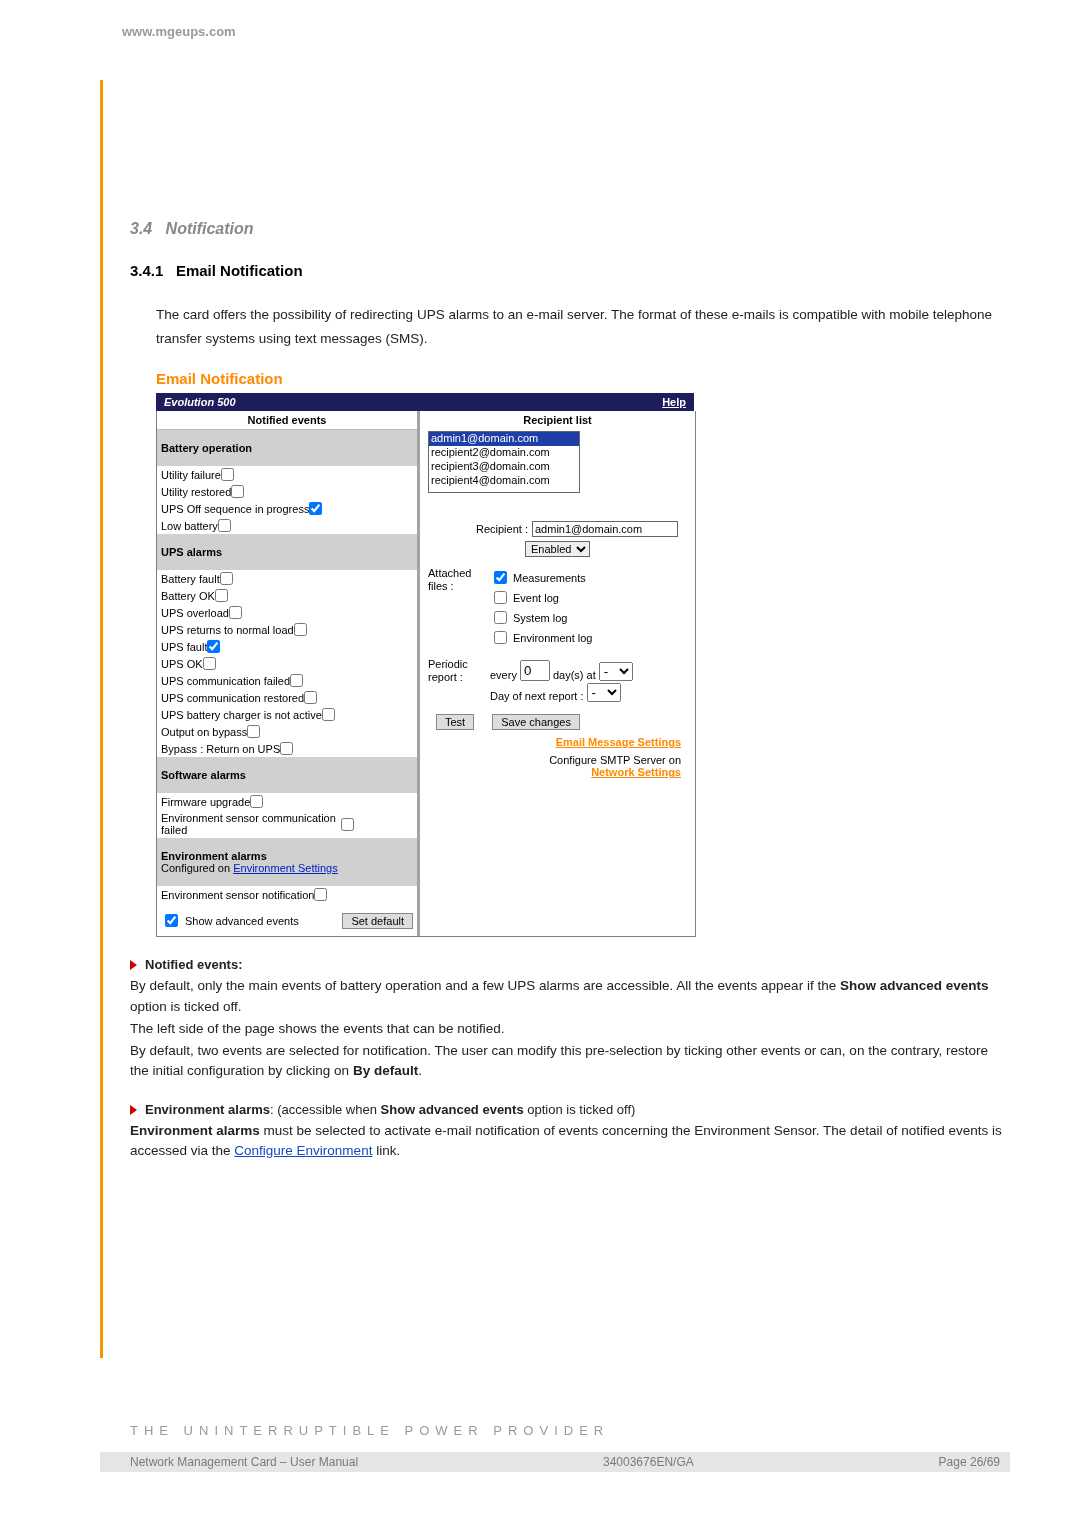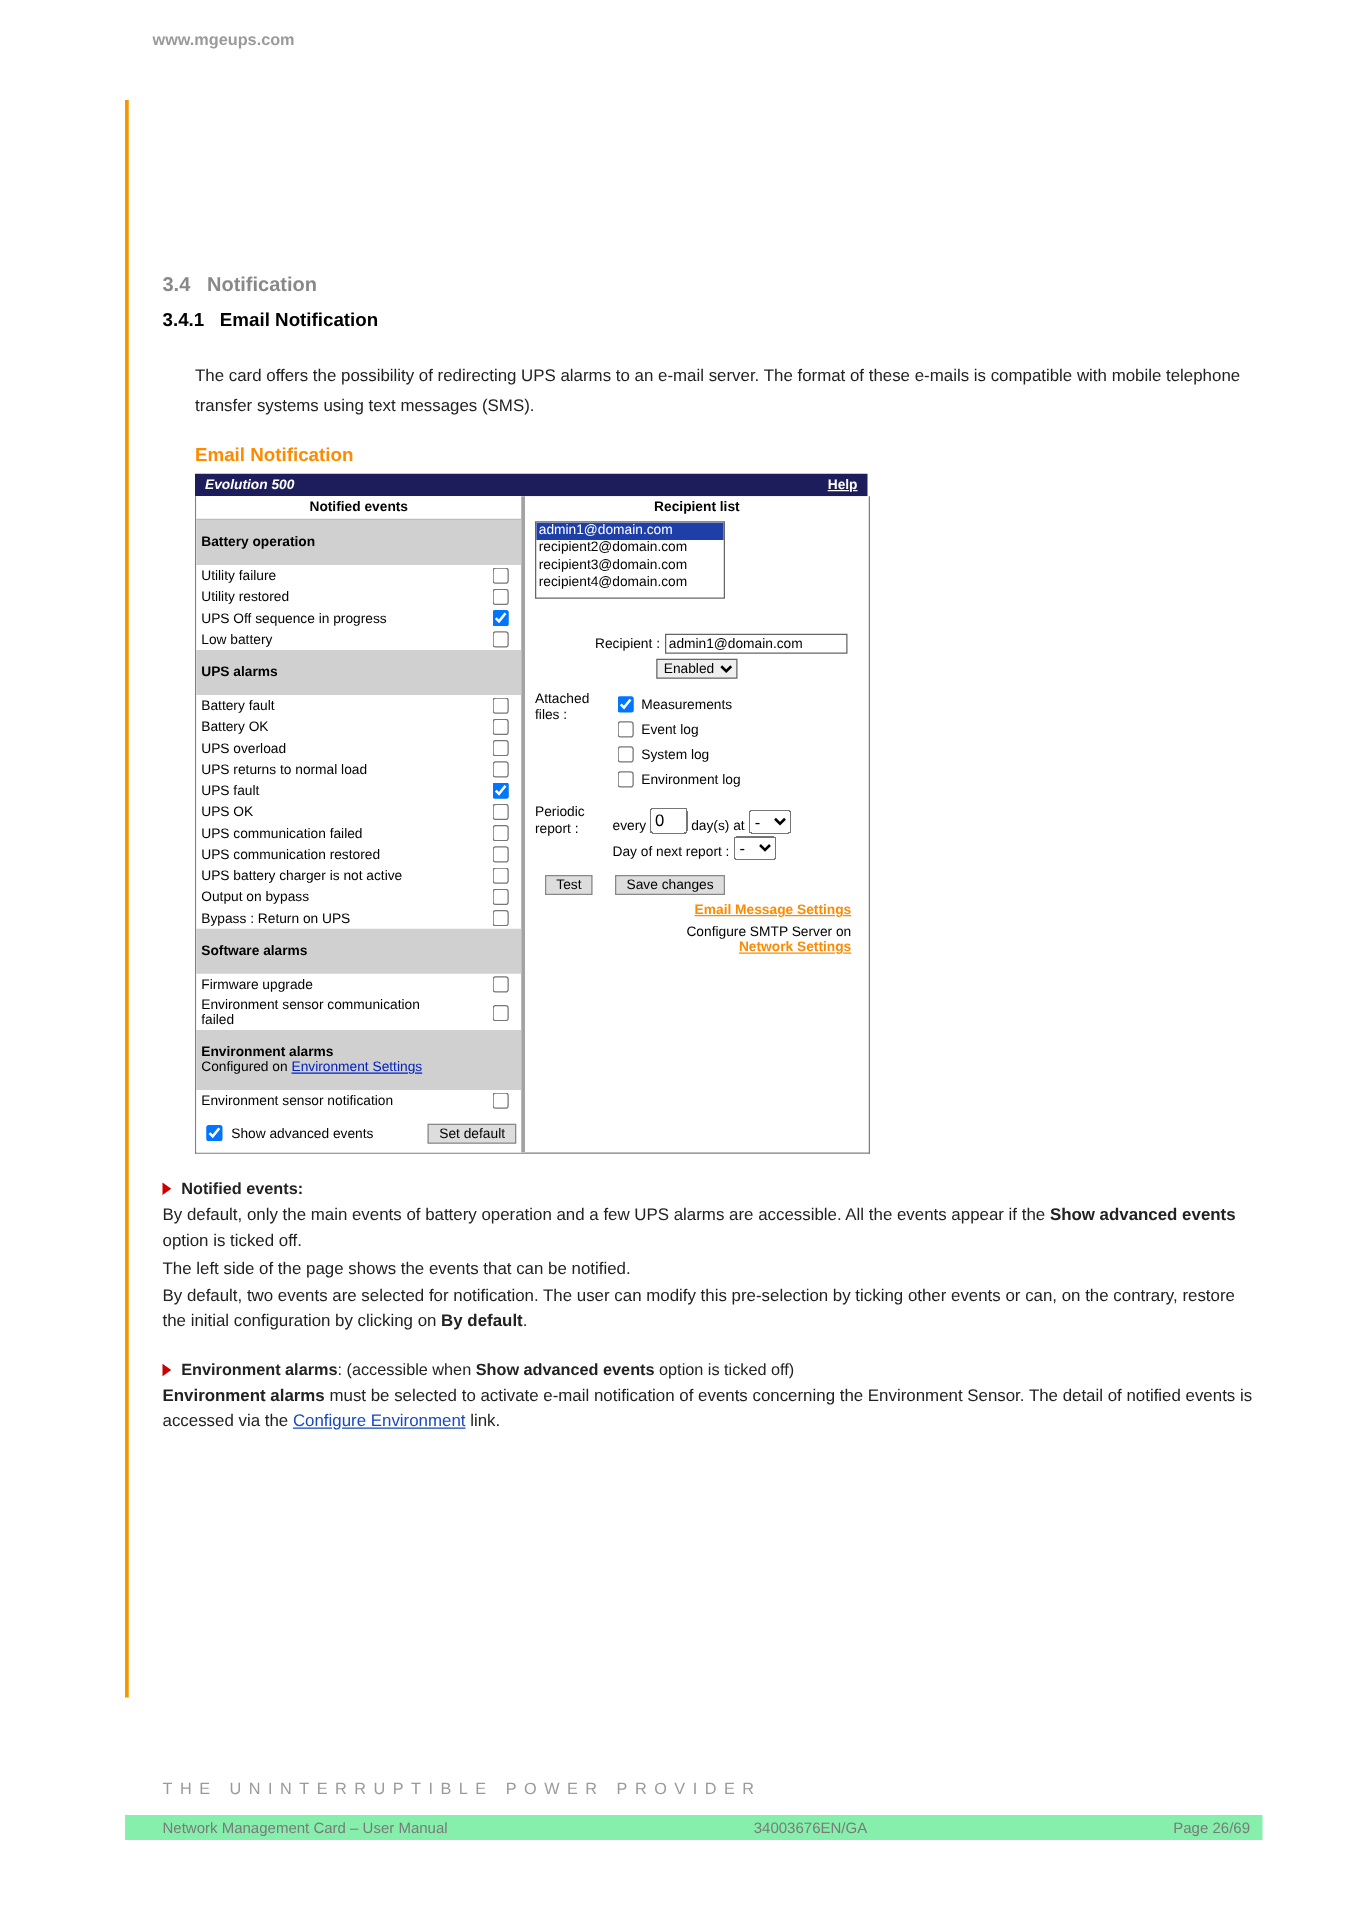--- a/index.html
+++ b/index.html
@@ -65,21 +65,22 @@
   .content {
     position: absolute;
     top: 220px;
     left: 130px;
     right: 70px;
   }
   .h3 {
     color: #888;
     font-weight: bold;
     font-size: 16px;
-    margin: 0 0 10px 0;
+    margin: 0 0 24px 0;
+    font-style: italic;
   }
   .h4 {
     color: #000;
     font-weight: bold;
     font-size: 15px;
     margin: 0 0 24px 0;
   }
   .intro {
     margin: 0 0 20px 26px;
     line-height: 1.75;
@@ -137,21 +138,20 @@
     padding: 3px 0;
     border-bottom: 1px solid #bcbcbc;
   }
   .cat {
     background: #d0d0d0;
     font-weight: bold;
     padding: 12px 4px;
   }
   .row {
     display: flex;
-    justify-content: space-between;
     align-items: center;
     padding: 2px 6px 2px 4px;
   }
   .row input[type=checkbox] { margin: 0 4px 0 0; }
   .env-link { color: #0020c0; text-decoration: underline; }
   .bottom-row {
     display: flex;
     justify-content: space-between;
     align-items: center;
     padding: 8px 4px 6px 4px;
@@ -217,21 +217,21 @@
     color: #9a9a9a;
     letter-spacing: 6px;
     font-size: 13px;
   }
   .footer-bar {
     position: absolute;
     left: 100px;
     right: 70px;
     bottom: 56px;
     height: 20px;
-    background: #86efac;
+    background: #e5e5e5;
     display: flex;
     align-items: center;
     justify-content: space-between;
     padding: 0 10px 0 30px;
     font-size: 12px;
     color: #7a7a7a;
   }
 </style>
 </head>
 <body>

